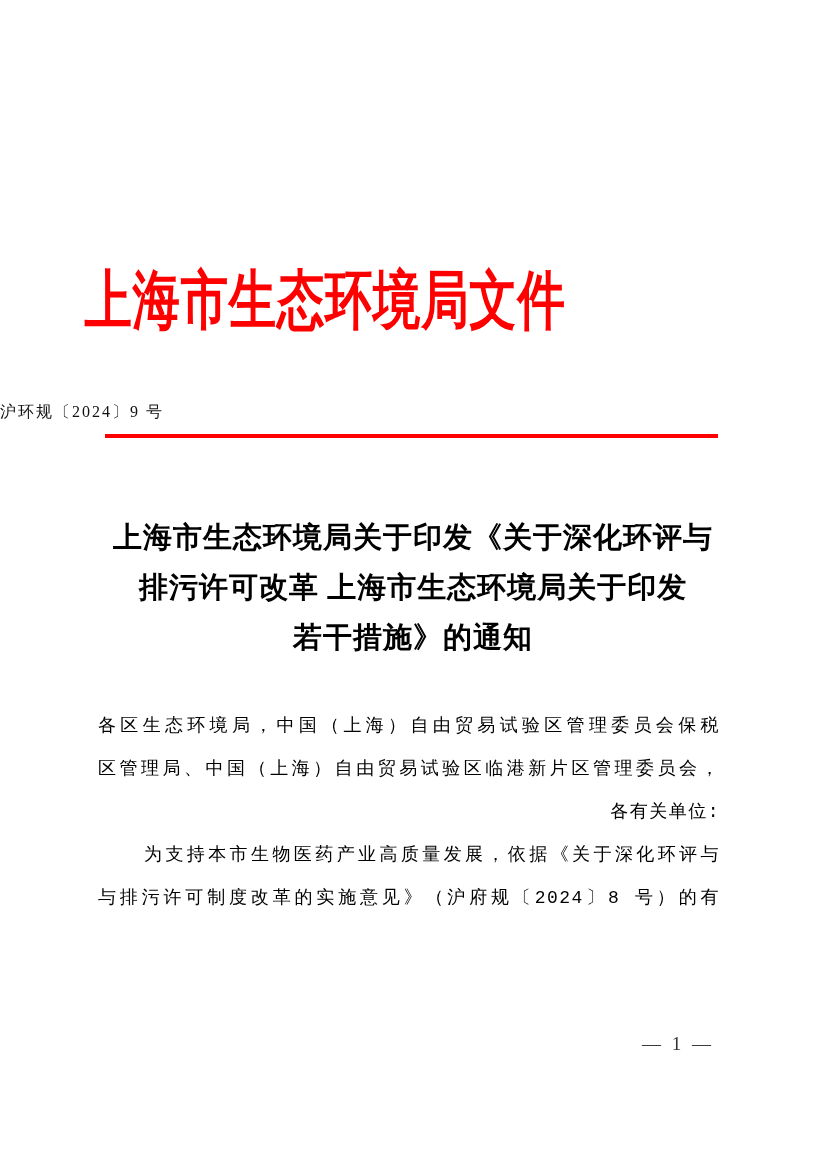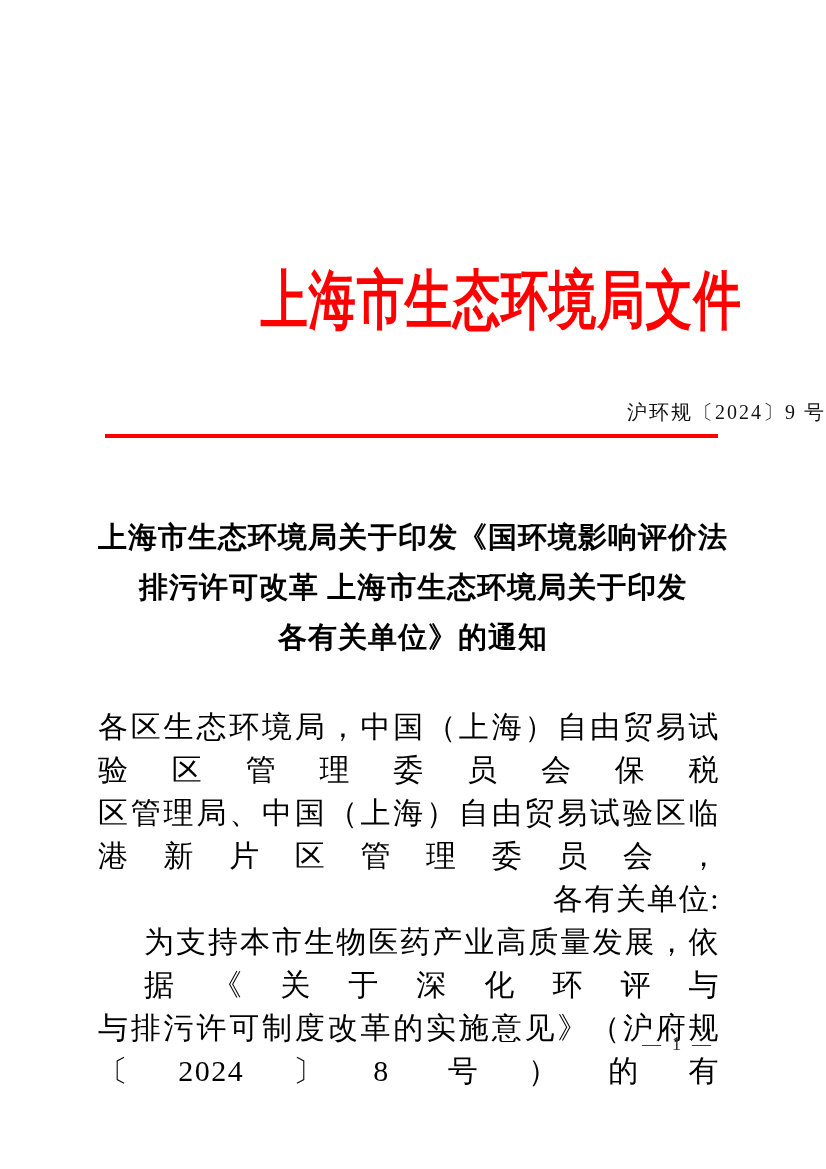--- a/index.html
+++ b/index.html
@@ -17,42 +17,42 @@
     color: #000000;
   }
 
   
   .agency-title-wrap {
     position: absolute;
     top: 262px;
     left: 0;
     width: 826px;
     display: flex;
-    justify-content: flex-end;
+    justify-content: flex-start;
   }
   .agency-title {
     display: inline-block;
     font-size: 64px;
     line-height: 78px;
     font-weight: bold;
     color: #fe0000;
     white-space: nowrap;
     transform: scaleX(0.74);
     transform-origin: center;
     letter-spacing: 1px;
   }
 
   
   .doc-number {
     position: absolute;
     top: 398px;
     left: 0;
     width: 826px;
-    text-align: right;
-    font-size: 20px;
+    text-align: left;
+    font-size: 16px;
     line-height: 28px;
     letter-spacing: 2px;
     color: #111111;
   }
 
   
   .red-divider {
     position: absolute;
     top: 434px;
     left: 105px;
@@ -78,24 +78,25 @@
   }
 
   
   .body-text {
     position: absolute;
     top: 705px;
     left: 98px;
     width: 622px;
   }
   .body-line {
-    font-size: 30px;
+    font-size: 18px;
     line-height: 43px;
     letter-spacing: 1.5px;
     white-space: nowrap;
+    font-family: Liberation Mono, monospace;
   }
   .body-line.full {
     white-space: normal;
     text-align: justify;
     text-align-last: justify;
   }
   .body-line.indent {
     padding-left: 46px;
   }
   .body-line.short {
@@ -121,23 +122,23 @@
 
   <div class="agency-title-wrap">
     <span class="agency-title">上海市生态环境局文件</span>
   </div>
 
   <div class="doc-number">沪环规〔2024〕9 号</div>
 
   <div class="red-divider"></div>
 
   <div class="doc-title">
-    <div class="doc-title-line">上海市生态环境局关于印发《国环境影响评价法</div>
+    <div class="doc-title-line">上海市生态环境局关于印发《关于深化环评与</div>
     <div class="doc-title-line">排污许可改革 上海市生态环境局关于印发</div>
-    <div class="doc-title-line">各有关单位》的通知</div>
+    <div class="doc-title-line">若干措施》的通知</div>
   </div>
 
   <div class="body-text">
     <div class="body-line full">各区生态环境局，中国（上海）自由贸易试验区管理委员会保税</div>
     <div class="body-line full">区管理局、中国（上海）自由贸易试验区临港新片区管理委员会，</div>
     <div class="body-line short">各有关单位:</div>
     <div class="body-line full indent">为支持本市生物医药产业高质量发展，依据《关于深化环评与</div>
     <div class="body-line full">与排污许可制度改革的实施意见》（沪府规〔2024〕8 号）的有</div>
 
   </div>

